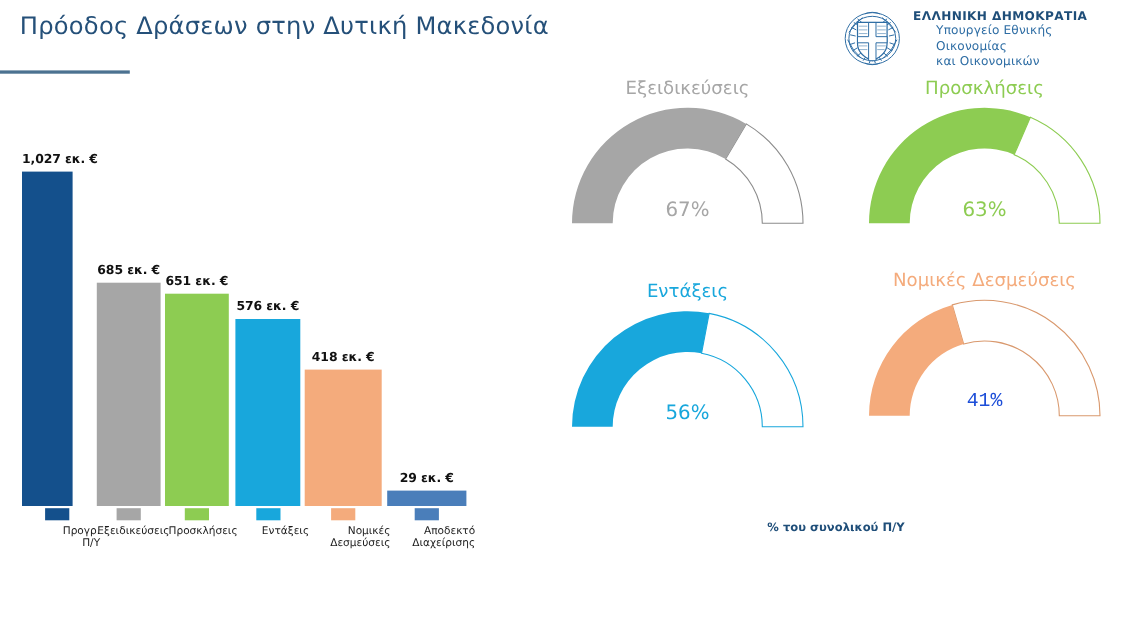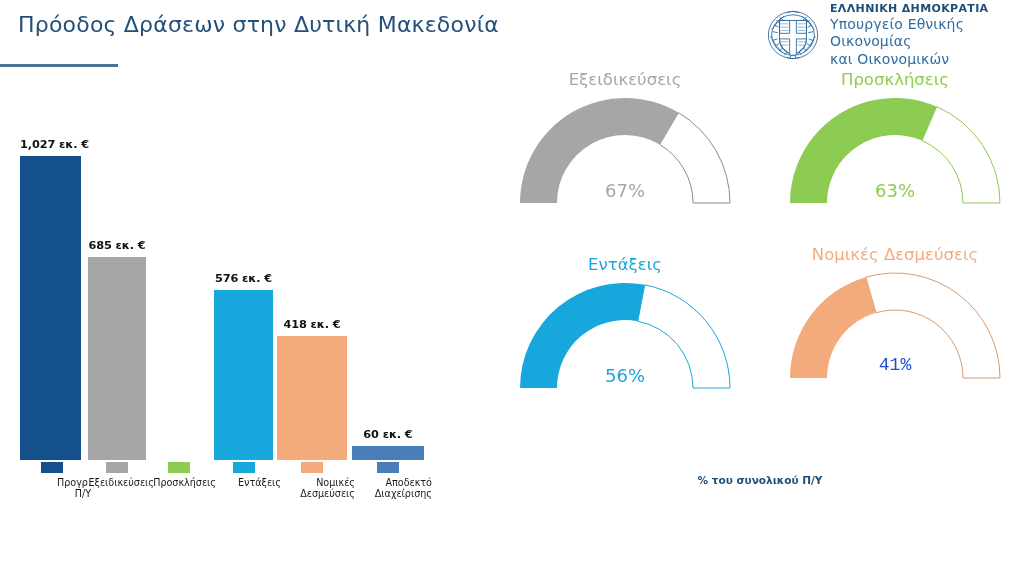--- a/index.html
+++ b/index.html
@@ -48,23 +48,24 @@
   }
   #logo-emblem { width: 56px; height: 56px; flex: 0 0 56px; }
   #logo-text { line-height: 1.25; }
   #logo-line1 {
     font-size: 11px;
     font-weight: bold;
     color: #1f4e79;
     letter-spacing: 0.35px;
   }
   #logo-line2, #logo-line3 {
-    font-size: 14px;
+    font-size: 11px;
     color: #2e6da4;
     letter-spacing: 0.15px;
+    margin-left: 21px;
   }
 
   
   #bar-chart {
     position: absolute;
     left: 0px;
     top: 120px;
     width: 450px;
     height: 340px;
   }
@@ -174,39 +175,43 @@
     </g>
   </svg>
   <div id="logo-text">
     <div id="logo-line1">ΕΛΛΗΝΙΚΗ ΔΗΜΟΚΡΑΤΙΑ</div>
     <div id="logo-line2">Υπουργείο Εθνικής Οικονομίας</div>
     <div id="logo-line3">και Οικονομικών</div>
   </div>
 </div>
 
 <div id="bar-chart">
-    <div class="bar-col" style="left: 20px; width: 61px; height: 336px;">
+    <div class="bar-col" style="left: 20px; width: 46px; height: 336px;">
       <div class="bar-rect" style="height: 304px; background: rgb(20, 80, 140);"></div>
       <div class="bar-value" style="bottom: 309px; left: 0px; width: 63px; text-align: center;">1,027 εκ. €</div>
     </div>
     <div class="bar-col" style="left: 88px; width: 58px; height: 336px;">
       <div class="bar-rect" style="height: 202.765px; background: rgb(166, 166, 166);"></div>
       <div class="bar-value" style="bottom: 207.765px; left: 0px; width: 58px; text-align: center;">685 εκ. €</div>
     </div>
+    <div class="bar-col" style="left: 150px; width: 58px; height: 336px;">
+      <div class="bar-rect" style="height: 192.701px; background: rgb(141, 204, 82);"></div>
+      <div class="bar-value" style="bottom: 197.701px; left: 0px; width: 58px; text-align: center;">651 εκ. €</div>
+    </div>
     <div class="bar-col" style="left: 214px; width: 59px; height: 336px;">
       <div class="bar-rect" style="height: 170.5px; background: rgb(24, 167, 220);"></div>
       <div class="bar-value" style="bottom: 175.5px; left: 0px; width: 59px; text-align: center;">576 εκ. €</div>
     </div>
     <div class="bar-col" style="left: 277px; width: 70px; height: 336px;">
       <div class="bar-rect" style="height: 123.731px; background: rgb(244, 171, 124);"></div>
       <div class="bar-value" style="bottom: 128.731px; left: 0px; width: 70px; text-align: center;">418 εκ. €</div>
     </div>
     <div class="bar-col" style="left: 352px; width: 72px; height: 336px;">
       <div class="bar-rect" style="height: 14.5044px; background: rgb(74, 126, 186);"></div>
-      <div class="bar-value" style="bottom: 19.5044px; left: 0px; width: 72px; text-align: center;">60 εκ. €</div>
+      <div class="bar-value" style="bottom: 19.5044px; left: 0px; width: 72px; text-align: center;">29 εκ. €</div>
     </div>
   </div>
 <div id="bar-legend">
     <div class="legend-item" style="left: 12px; width: 79px;">
       <div class="legend-swatch" style="background: rgb(20, 80, 140);"></div>
       <div class="legend-label">Προγρ.
 Π/Υ</div>
     </div>
     <div class="legend-item" style="left: 80px; width: 74px;">
       <div class="legend-swatch" style="background: rgb(166, 166, 166);"></div>

